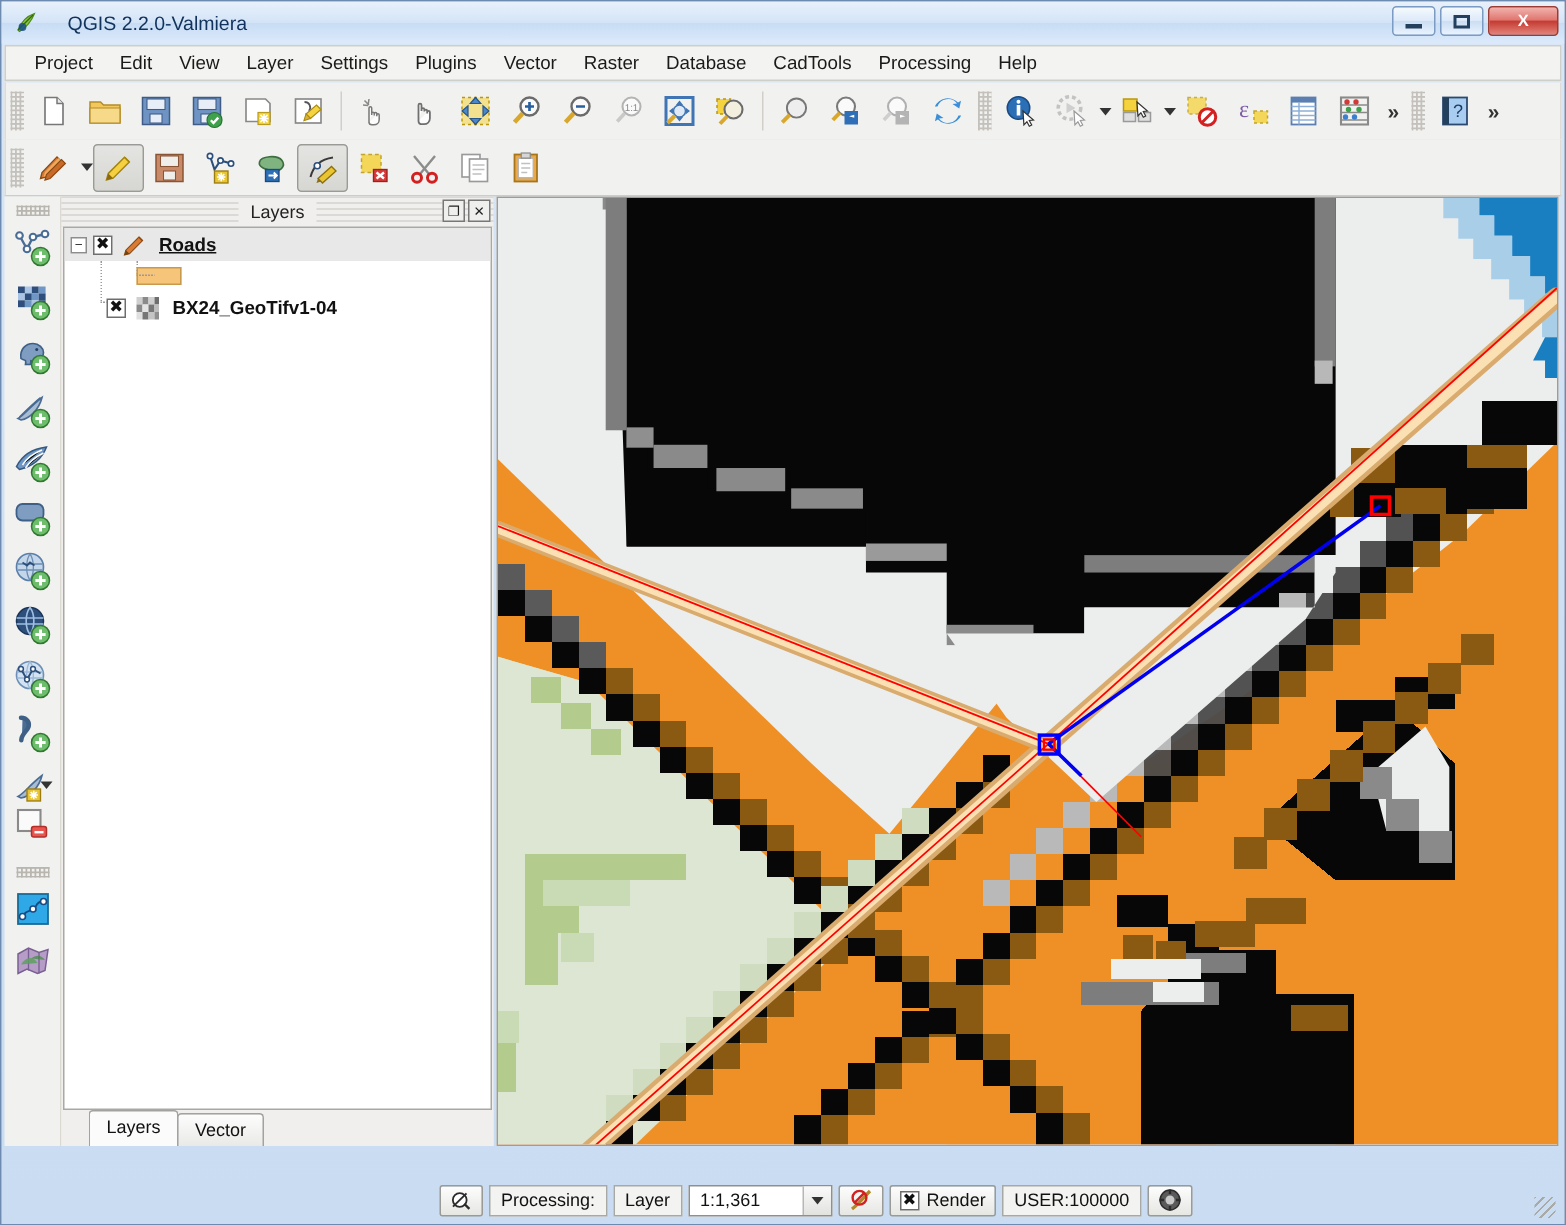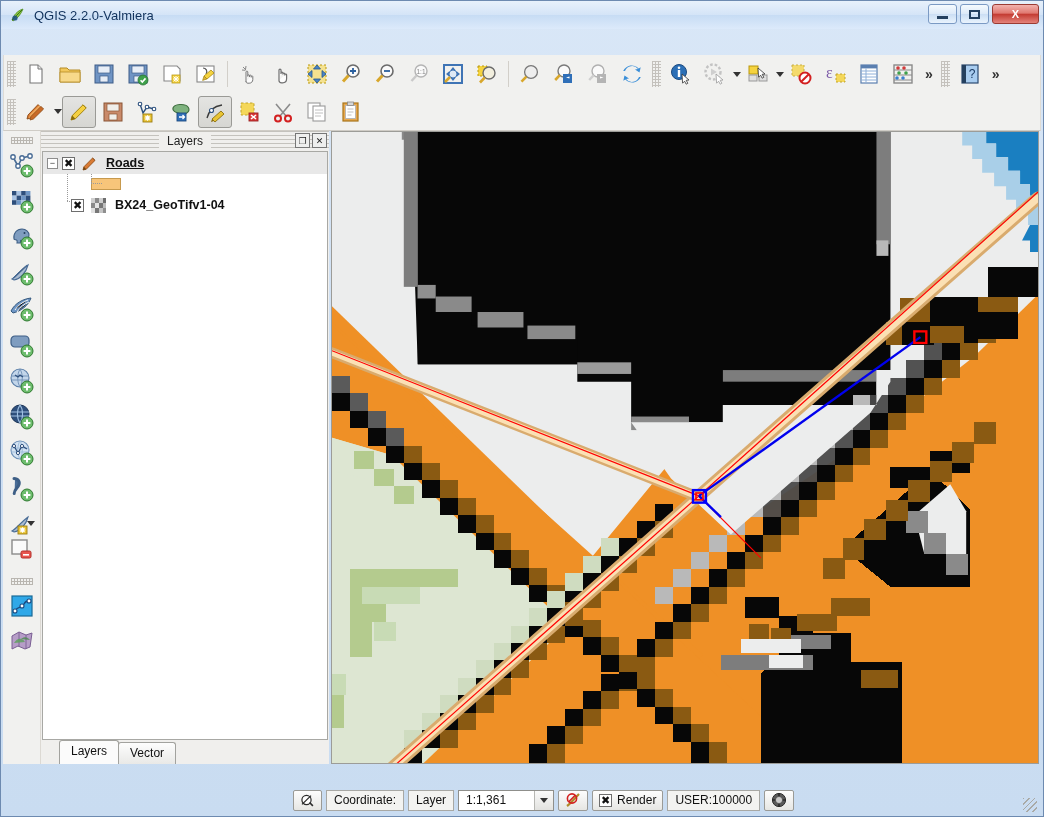--- a/index.html
+++ b/index.html
@@ -23,21 +23,21 @@
   #titlebar {
     position: absolute; top: 0; left: 0; right: 0; height: 28px;
     display: flex; align-items: center;
     background: linear-gradient(to bottom, #e8f1fb 0%, #d4e4f7 50%, #c7dcf4 51%, #dceafb 100%);
     padding-left: 8px;
   }
   #titlebar .tb-icon {
     width: 18px; height: 18px; margin-right: 7px; position: relative;
   }
   #titlebar .tb-title {
-    font-size: 13px; color: #11325c; white-space: nowrap;
+    font-size: 13px; color: #11325c; white-space: nowrap; margin-left: 11px;
   }
   .winbtns { position: absolute; right: 4px; top: 3px; display: flex; gap: 3px; }
   .winbtn {
     width: 29px; height: 20px; border: 1px solid #7b9ac4; border-radius: 3px;
     background: linear-gradient(to bottom,#f5fafe 0%, #dce9f8 50%, #cbdef4 51%, #e9f3fd 100%);
     display: flex; align-items: center; justify-content: center;
     font-size: 11px; color: #24405f; cursor: pointer;
   }
   .winbtn.close {
     width: 47px;
@@ -220,20 +220,34 @@
       <div class="winbtn">
           <span class="bx-min"></span>
         </div>
       <div class="winbtn">
           <span class="bx-max"></span>
         </div>
       <div class="winbtn close">X</div>
     </div>
   </div>
 
+  <div id="menubar">
+    <div class="mi">Project</div>
+    <div class="mi">Edit</div>
+    <div class="mi">View</div>
+    <div class="mi">Layer</div>
+    <div class="mi">Settings</div>
+    <div class="mi">Plugins</div>
+    <div class="mi">Vector</div>
+    <div class="mi">Raster</div>
+    <div class="mi">Database</div>
+    <div class="mi">CadTools</div>
+    <div class="mi">Processing</div>
+    <div class="mi">Help</div>
+  </div>
 
   <div class="toolbar" id="toolbar1">
     <div class="grip"></div>
 
     <div class="tbtn">
       <svg width="24" height="24" viewBox="0 0 24 24">
           <path d="M6 3h8l4 4v14H6z" fill="#fff" stroke="#777" stroke-width="1.1"></path>
           <path d="M14 3v4h4" fill="#e9e9e9" stroke="#777" stroke-width="1"></path>
         </svg>
     </div>
@@ -1044,21 +1058,21 @@
 
   <div id="statusbar">
     <div style="flex:0 0 282px;"></div>
     <div class="sb-btn">
       <svg width="15" height="15" viewBox="0 0 15 15">
           <circle cx="6.5" cy="7" r="4.6" fill="#fff" stroke="#2b2b2b" stroke-width="1.2"></circle>
           <path d="M2 11.4L11 2.6" stroke="#2b2b2b" stroke-width="1.3"></path>
           <path d="M9.5 9.5l3.4 3.4" stroke="#2b2b2b" stroke-width="1.6"></path>
         </svg>
     </div>
-    <div class="sb-label">Coordinate:</div>
+    <div class="sb-label">Processing:</div>
     <div class="sb-label">Layer</div>
     <div id="scale-combo">
       <span>1:1,361</span>
       <span class="cbtn">
         <span style="width:0;height:0;border-left:4px solid transparent;border-right:4px solid transparent;border-top:5px solid #333;"></span>
       </span>
     </div>
     <div class="sb-btn">
       <svg width="16" height="15" viewBox="0 0 16 15">
           <path d="M2 13c4-3 8-8 12-12" stroke="#b08a2a" stroke-width="2.2" fill="none"></path>

